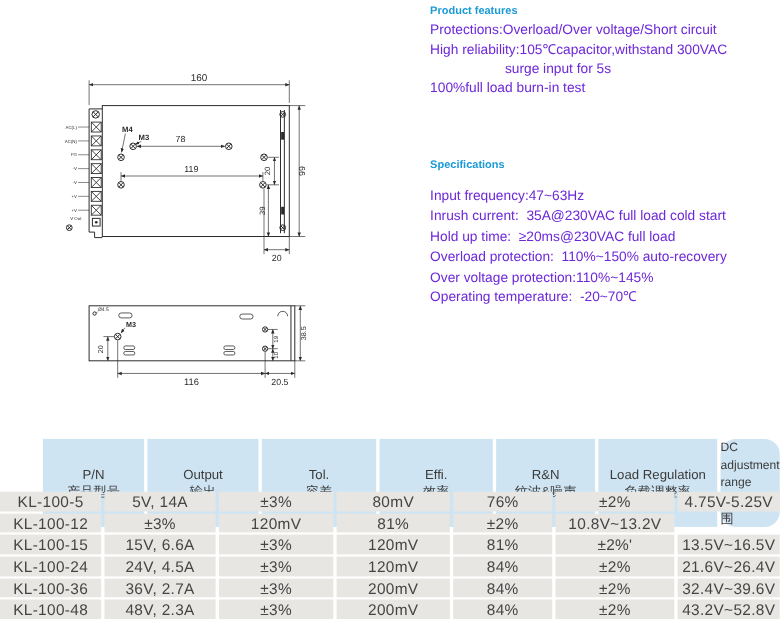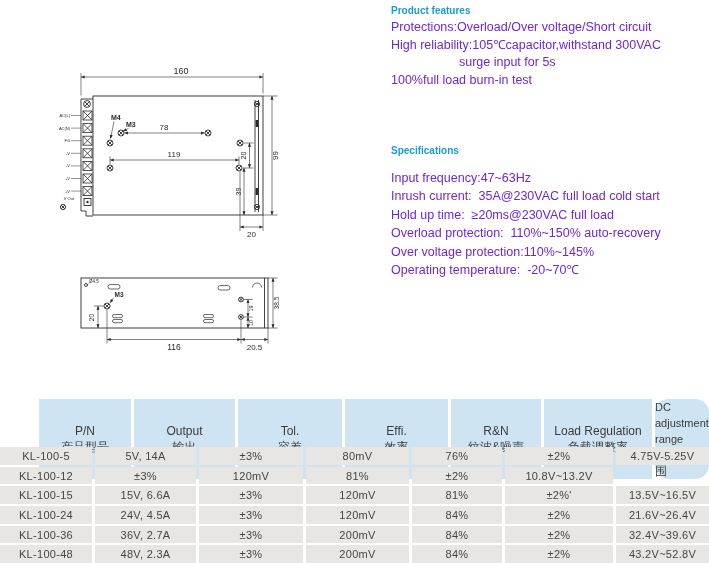--- a/index.html
+++ b/index.html
@@ -20,21 +20,21 @@
   .spec-table{position:absolute;left:0;right:0;top:399px;bottom:0;display:flex;flex-direction:column;background:#ffffff;}
   .thead,.trow{display:grid;grid-template-columns:92px 101px 104px 103px 90px 108px 1fr;column-gap:3px;}
   .thead{height:46px;padding-left:39px;}
   .hcell{background:#cfe4f2;display:flex;flex-direction:column;align-items:center;justify-content:center;
          font-size:12px;line-height:16px;color:#3b3b3b;}
   .hcell .zh{font-size:12px;}
   .hcell.narrow{font-size:11px;border-radius:14px;}
   .tbody{flex:1;display:flex;flex-direction:column;}
   .trow{flex:1;margin-top:2px;}
   .tcell{background:#e7e6e3;display:flex;align-items:center;justify-content:center;
-         font-size:11px;color:#454545;letter-spacing:0.3px;}
+         font-size:14px;color:#454545;letter-spacing:0.3px;}
   svg text{font-family:"Liberation Sans",sans-serif;fill:#2b2b2b;}
 </style>
 </head>
 <body>
 
 <div class="page">
 
   <svg class="drawings" width="380" height="398" viewBox="0 0 380 398">
     <defs>
       <marker id="ar" viewBox="0 0 10 10" refX="9.5" refY="5" markerWidth="6.5" markerHeight="6.5" orient="auto-start-reverse">

